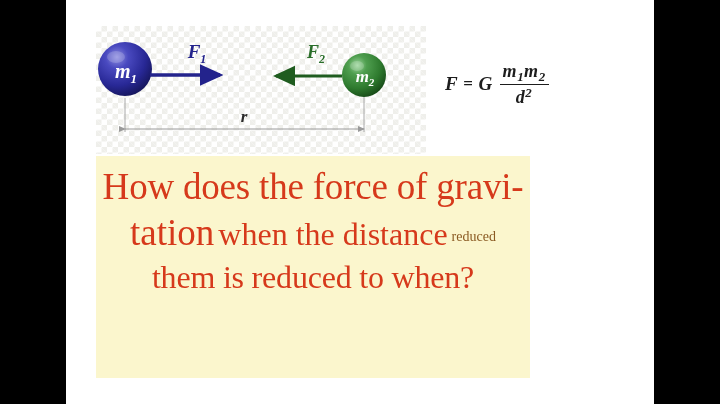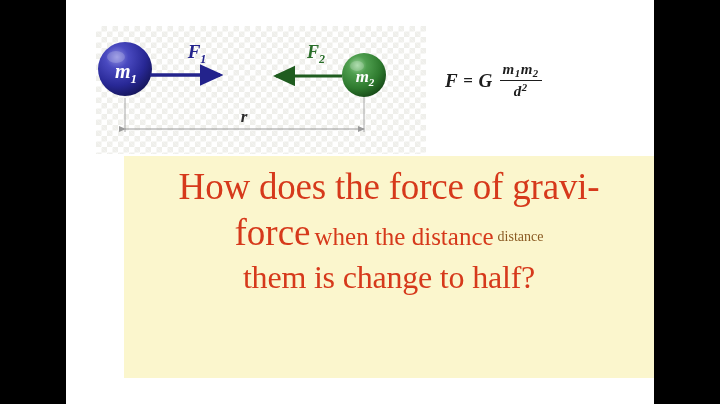--- a/index.html
+++ b/index.html
@@ -96,21 +96,21 @@
     gap: 5px;
     letter-spacing: 0.5px;
   }
   #formula .fsym { font-size: 19px; }
   #formula .feq  { font-style: normal; font-size: 17px; }
   #formula .fg   { font-size: 19px; }
   .frac {
     display: inline-flex;
     flex-direction: column;
     align-items: center;
-    font-size: 15px;
+    font-size: 18px;
     line-height: 1.05;
     margin-left: 2px;
   }
   .frac .num {
     padding: 0 3px 1px 3px;
     border-bottom: 1.4px solid #1d1d1d;
     white-space: nowrap;
   }
   .frac .den {
     padding: 1px 3px 0 3px;
@@ -118,28 +118,27 @@
     font-family: Liberation Serif, serif;
   }
   .sub { font-size: 0.72em; vertical-align: -0.28em; }
   .sup { font-size: 0.72em; vertical-align: 0.45em; }
 
   
   #question-box {
     position: absolute;
     left: 30px;
     top: 156px;
-    width: 530px;
+    width: 434px;
     height: 222px;
     background: #fbf6cd;
     text-align: center;
     color: #d6391b;
     font-family: "Liberation Serif", serif;
     overflow: hidden;
-    margin-left: 28px;
   }
   .q-line {
     display: block;
     white-space: nowrap;
     color: #d6391b;
   }
   #q-line-1 {
     font-size: 37px;
     line-height: 1.0;
     padding-top: 12px;
@@ -149,21 +148,21 @@
     font-size: 37px;
     line-height: 1.0;
     padding-top: 9px;
     letter-spacing: -0.2px;
   }
   #q-line-3 {
     padding-top: 9px;
     line-height: 1.0;
   }
   #q-line-3 .big    { font-size: 37px; }
-  #q-line-3 .medium { font-size: 25px; }
+  #q-line-3 .medium { font-size: 32px; }
   #q-line-3 .small  { font-size: 14px; vertical-align: 4px; color: #8a5a22; }
   #q-line-4 {
     font-size: 32px;
     line-height: 1.0;
     padding-top: 10px;
     letter-spacing: -0.2px;
   }
 </style>
 </head>
 <body>
@@ -240,18 +239,18 @@
       <span class="feq">=</span>
       <span class="fg">G</span>
       <span class="frac">
         <span class="num"><span>m</span><span class="sub">1</span><span>m</span><span class="sub">2</span></span>
         <span class="den"><span>d</span><span class="sup">2</span></span>
       </span>
     </div>
 
     <div id="question-box">
       <span class="q-line" id="q-line-1">How does the force of gravi-</span>
-      <span class="q-line" id="q-line-3"><span class="big">force</span> <span class="medium">when the distance</span> <span class="small">distance</span></span>
-      <span class="q-line" id="q-line-4">them is change to half?</span>
+      <span class="q-line" id="q-line-3"><span class="big">tation</span> <span class="medium">when the distance</span> <span class="small">reduced</span></span>
+      <span class="q-line" id="q-line-4">them is reduced to when?</span>
     </div>
 
   </div>
 </div>
 
 </body></html>

